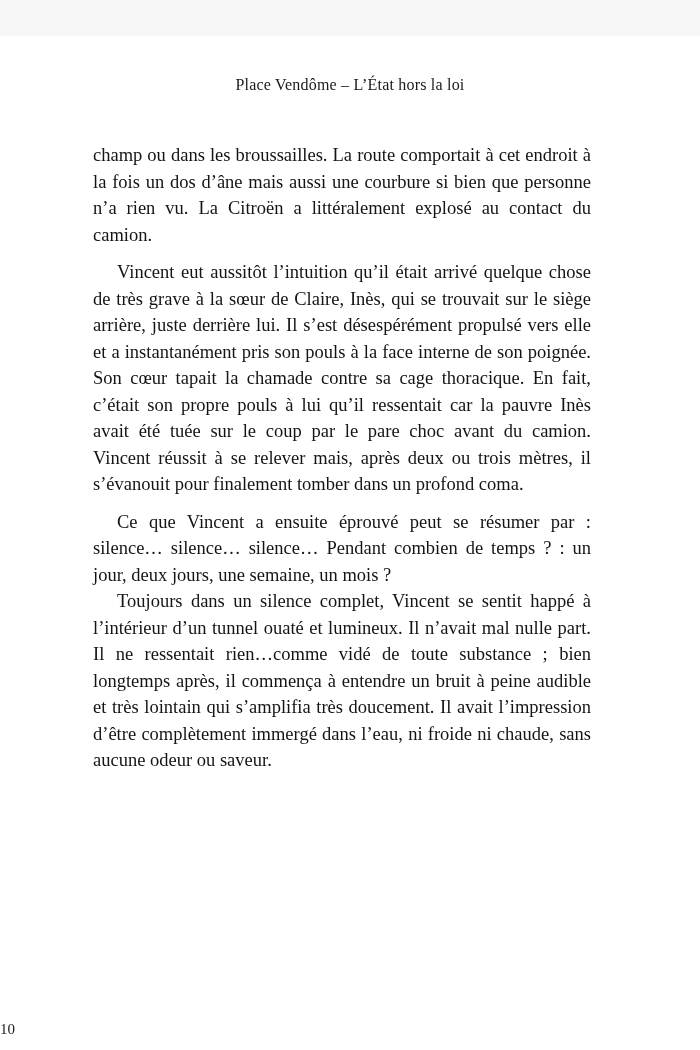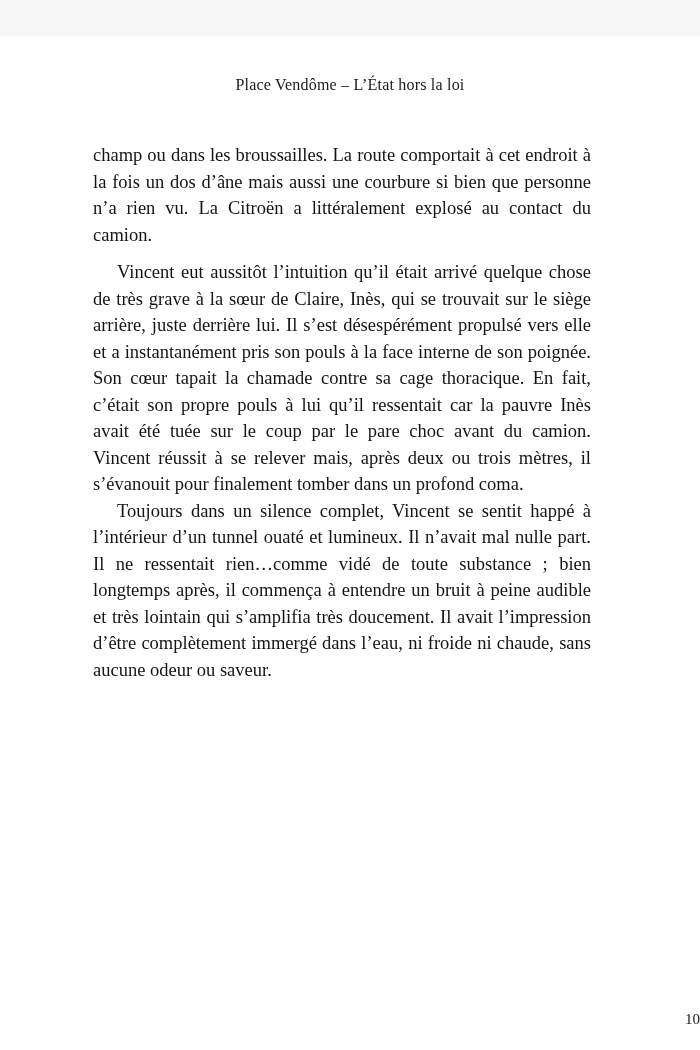--- a/index.html
+++ b/index.html
@@ -43,34 +43,35 @@
     text-indent: 24px;
   }
   .para.first {
     text-indent: 0;
   }
   .para.gap {
     margin-top: 11px;
   }
   .page-number {
     position: absolute;
-    bottom: 58px;
+    bottom: 48px;
     left: 0;
     width: 100%;
-    text-align: right;
+    text-align: left;
     font-size: 15px;
     color: #1a1a1a;
   }
 </style>
 </head>
 <body>
 
 <div class="page">
   <div class="running-header">Place Vendôme – L’État hors la loi</div>
 
   <div class="text-block">
     <p class="para first">champ ou dans les broussailles. La route comportait à cet endroit à la fois un dos d’âne mais aussi une courbure si bien que personne n’a rien vu. La Citroën a littéralement explosé au contact du camion.</p>
     <p class="para gap">Vincent eut aussitôt l’intuition qu’il était arrivé quelque chose de très grave à la sœur de Claire, Inès, qui se trouvait sur le siège arrière, juste derrière lui. Il s’est désespérément propulsé vers elle et a instantanément pris son pouls à la face interne de son poignée. Son cœur tapait la chamade contre sa cage thoracique. En fait, c’était son propre pouls à lui qu’il ressentait car la pauvre Inès avait été tuée sur le coup par le pare choc avant du camion. Vincent réussit à se relever mais, après deux ou trois mètres, il s’évanouit pour finalement tomber dans un profond coma.</p>
+    <p class="para gap">Ce que Vincent a ensuite éprouvé peut se résumer par : silence… silence… silence… Pendant combien de temps ? : un jour, deux jours, une semaine, un mois ?</p>
     <p class="para">Toujours dans un silence complet, Vincent se sentit happé à l’intérieur d’un tunnel ouaté et lumineux. Il n’avait mal nulle part. Il ne ressentait rien…comme vidé de toute substance ; bien longtemps après, il commença à entendre un bruit à peine audible et très lointain qui s’amplifia très doucement. Il avait l’impression d’être complètement immergé dans l’eau, ni froide ni chaude, sans aucune odeur ou saveur.</p>
   </div>
 
   <div class="page-number">10</div>
 </div>
 
 </body></html>

